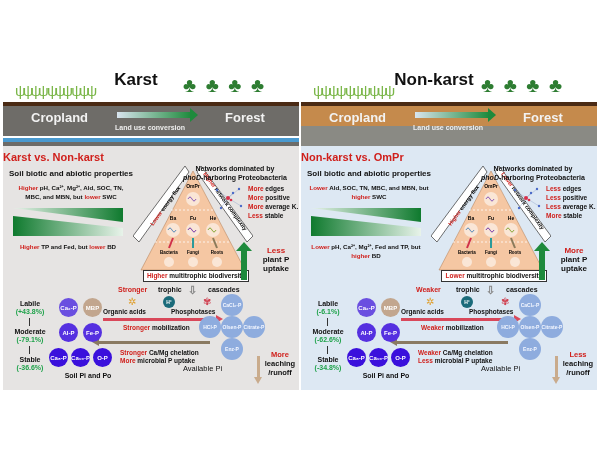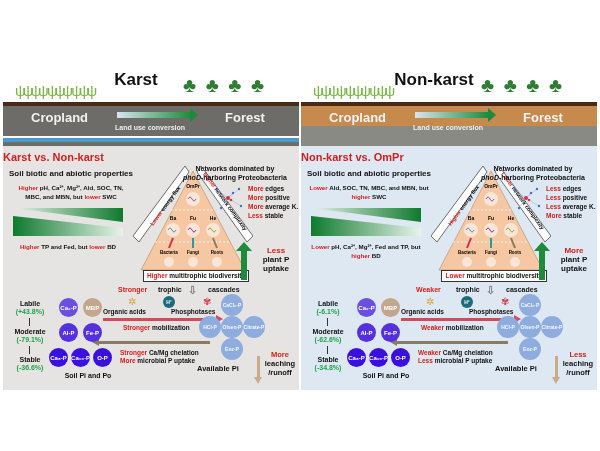--- a/index.html
+++ b/index.html
@@ -55,21 +55,21 @@
 .mob{position:absolute;left:120px;top:178px;font-size:6.5px;font-weight:bold}
 .chel-arrow{position:absolute;left:95px;top:195px;width:112px;height:3px;background:#8a7a62}
 .chel-arrow:before{content:"";position:absolute;left:-6px;top:-3px;border-right:7px solid #8a7a62;border-top:4.5px solid transparent;border-bottom:4.5px solid transparent}
 .chel{position:absolute;left:117px;top:203px;font-size:6.5px;font-weight:bold;line-height:8px}
 .pools{position:absolute;left:6px;top:154px;width:42px;text-align:center;font-size:7px;font-weight:bold;line-height:8px}
 .pools .lvl{position:absolute;left:0;width:42px}
 .vline{position:absolute;left:20px;width:1px;background:#333}
 .circ{position:absolute;border-radius:50%;color:#fff;font-size:6px;font-weight:bold;text-align:center;display:flex;align-items:center;justify-content:center}
 .pi-title{position:absolute;left:45px;top:226px;width:80px;text-align:center;font-size:7px;font-weight:bold}
 .avail-c{background:#8eacde;color:#f4f7ff}
-.avail-title{position:absolute;left:194px;top:218px;font-size:7.5px;font-weight:bold}
+.avail-title{position:absolute;left:180px;top:218px;font-size:7.5px;font-weight:normal}
 .leach-arrow{position:absolute;left:254px;top:210px;width:3px;height:22px;background:#c9ab8c}
 .leach-arrow:after{content:"";position:absolute;left:-3px;bottom:-6px;border-top:7px solid #c9ab8c;border-left:4.5px solid transparent;border-right:4.5px solid transparent}
 .leach{position:absolute;left:258px;top:204px;width:38px;text-align:center;font-size:7.5px;font-weight:bold;line-height:9px}
 </style>
 </head>
 <body>
 
 <div id="p-left" class="panel">
   <div class="scene">
     <div class="sky"></div>

